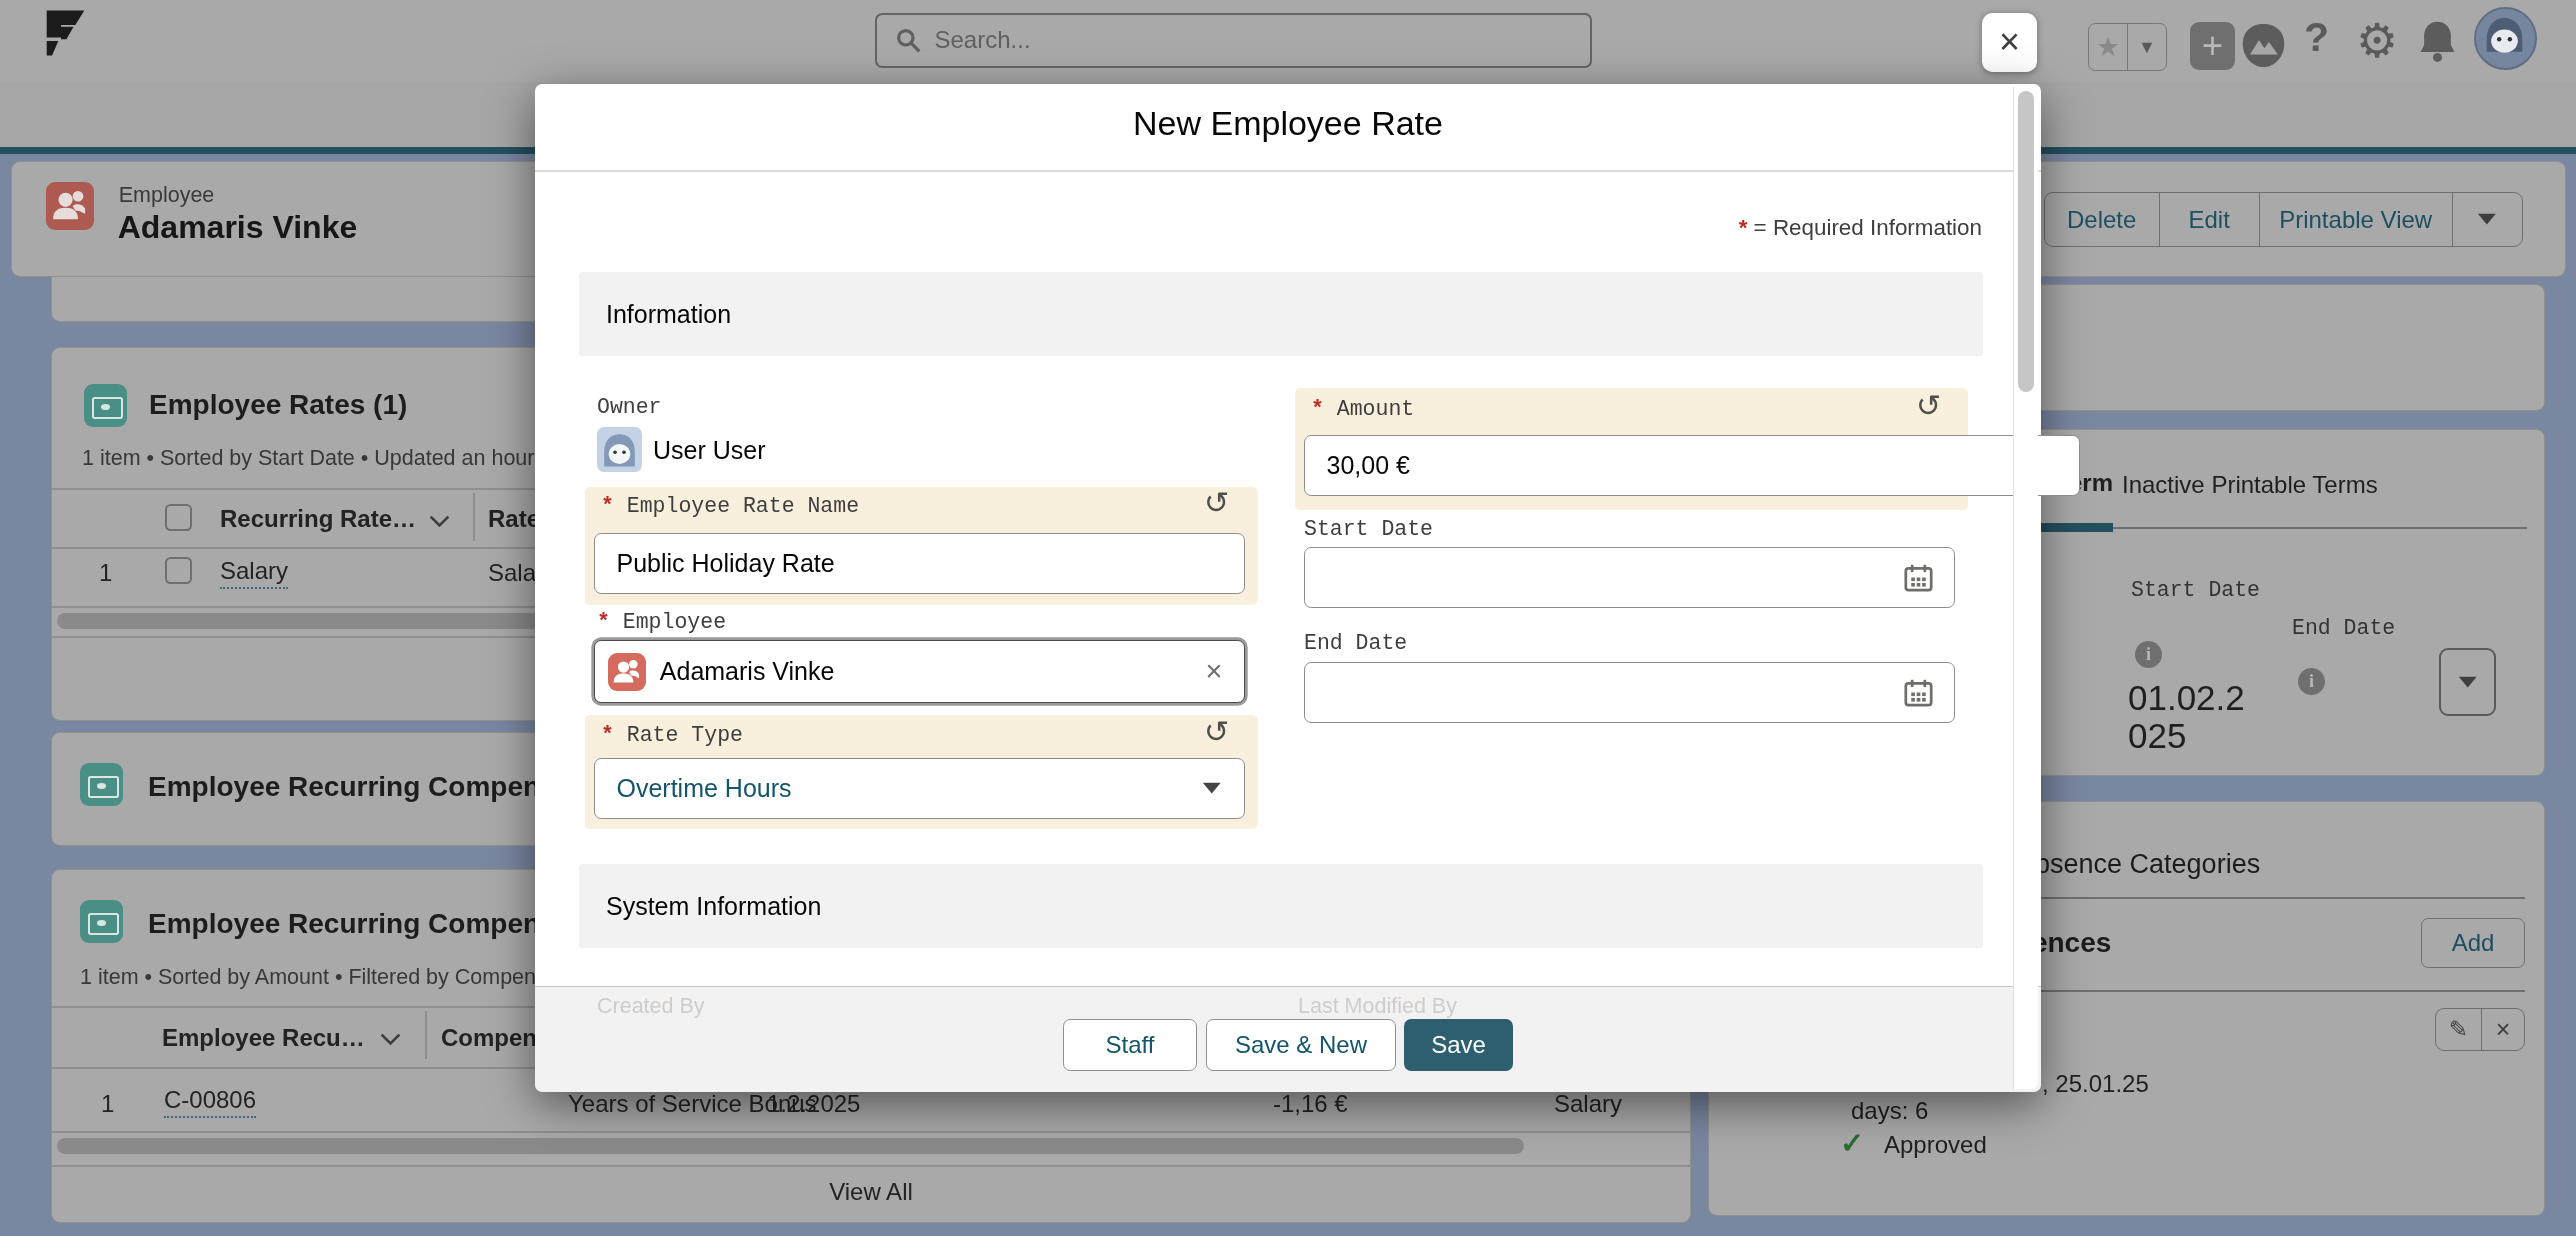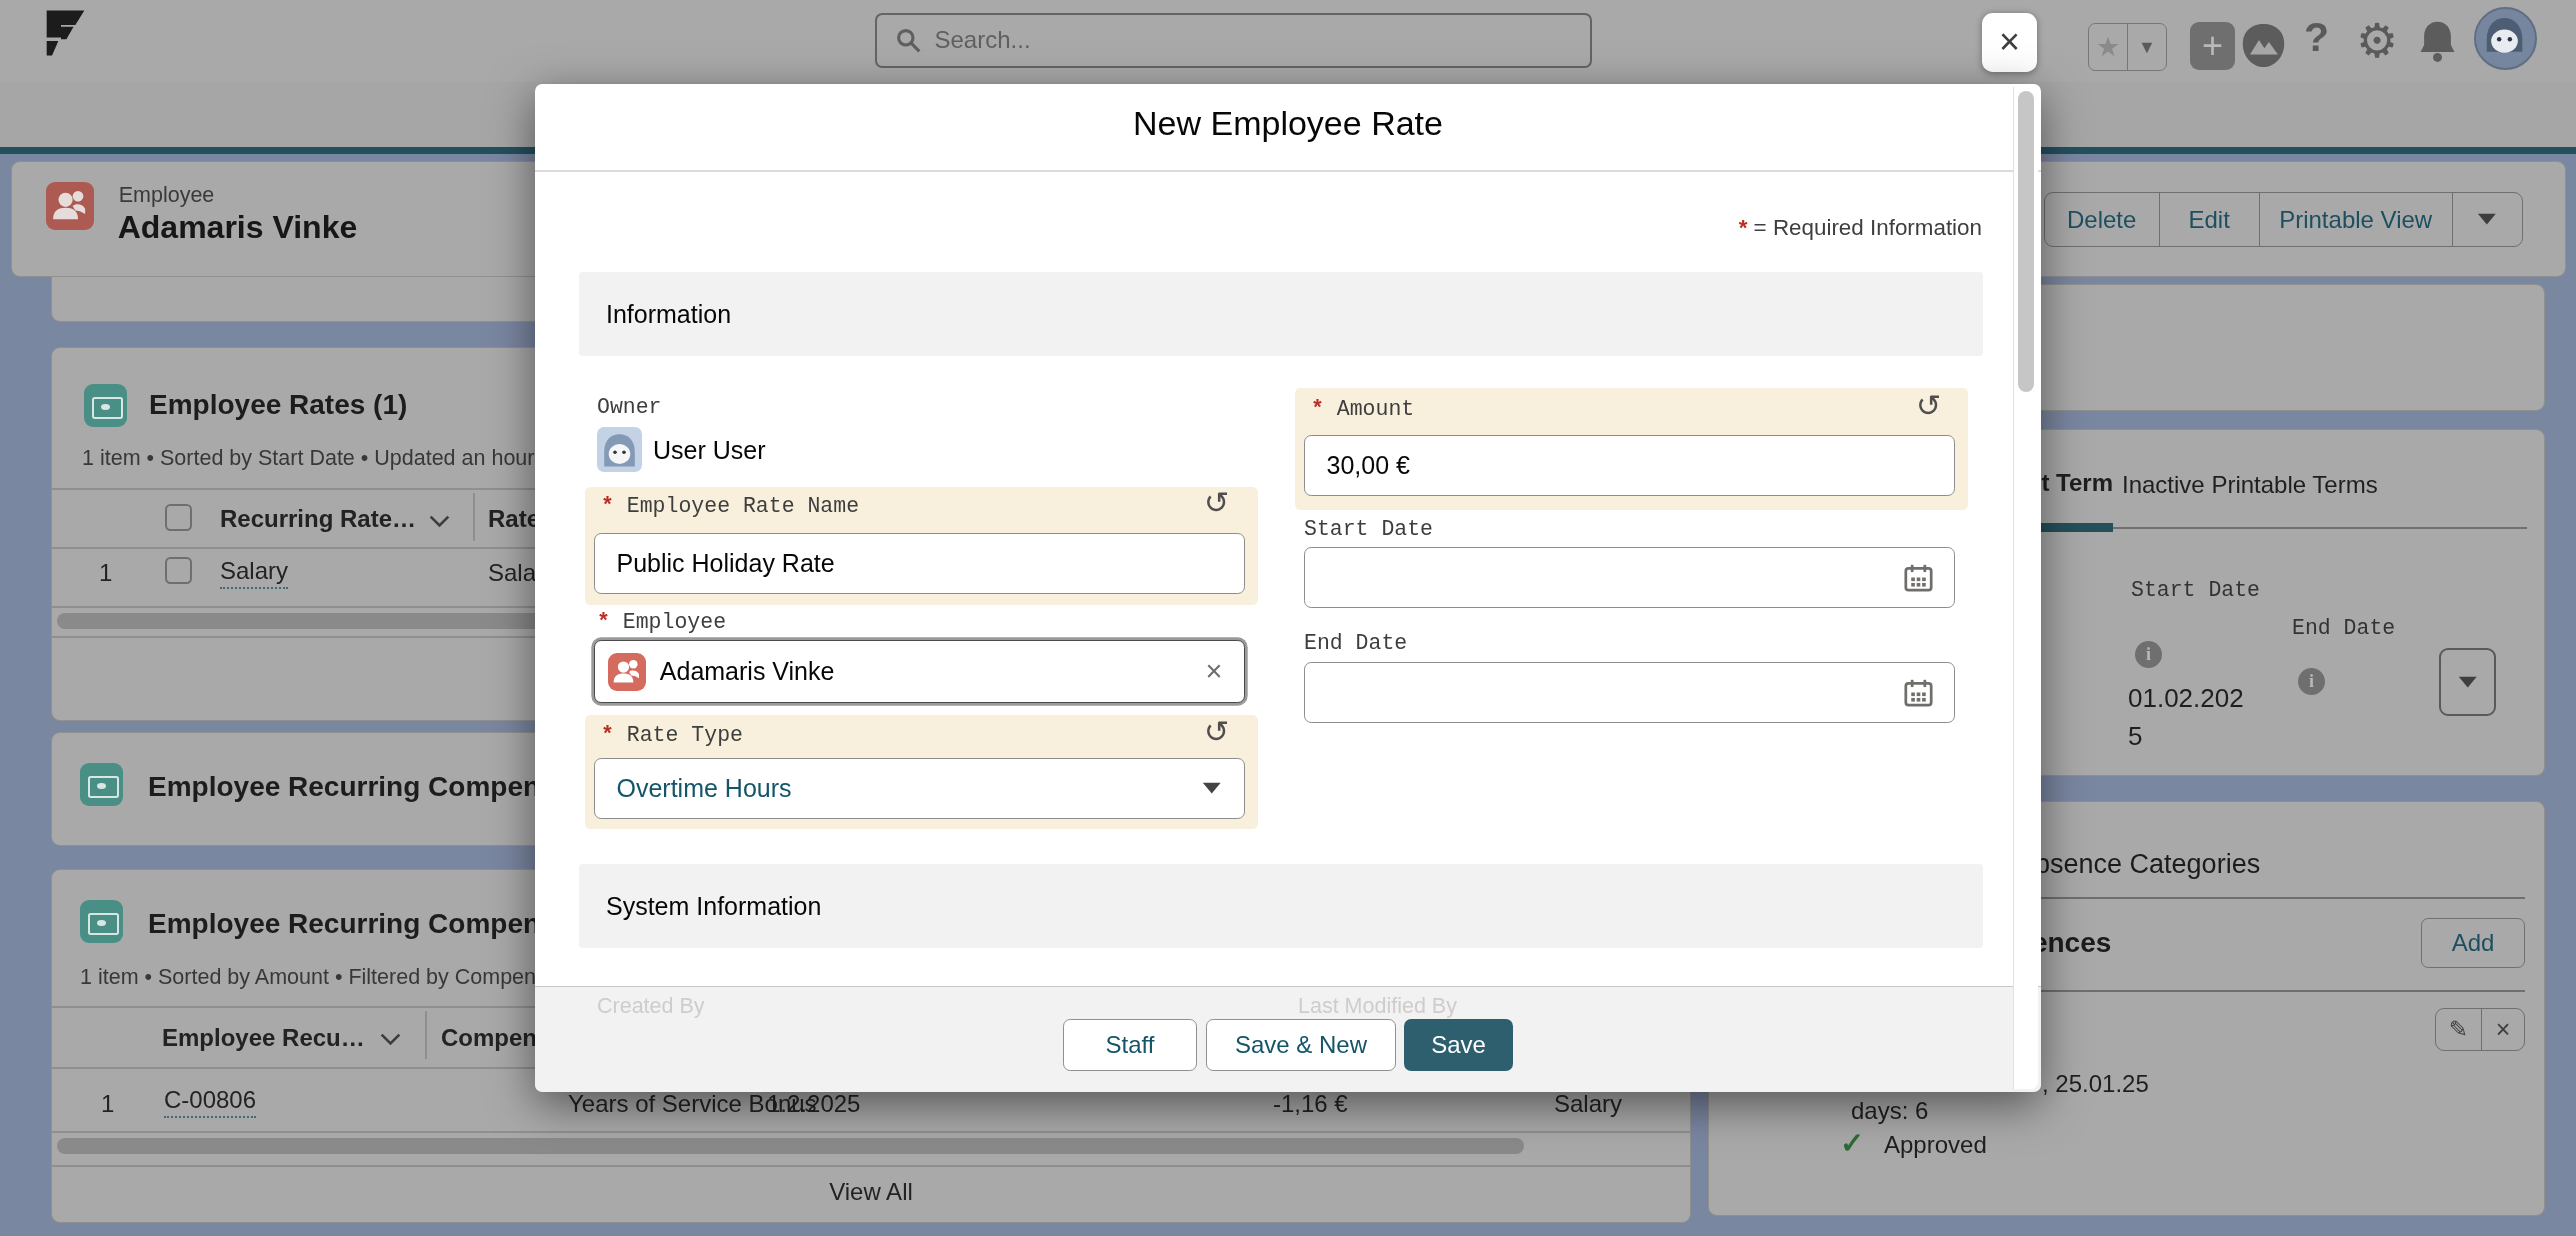--- a/index.html
+++ b/index.html
@@ -263,21 +263,21 @@
     <div class="abs td dim-link" style="left:0; top:308px; width:1638px; text-align:center;">View All</div>
   </div>
 
   <div class="abs card" style="left:1708px; top:429px; width:837px; height:347px;">
     <div class="abs" style="left:161px; top:39px; width:243px; text-align:right; font-size:24px; font-weight:bold; color:#1f1f1f; white-space:nowrap; overflow:hidden;">Employment Term</div>
     <div class="abs" style="left:413px; top:41px; font-size:24px; color:#1f1f1f; white-space:nowrap;">Inactive Printable Terms</div>
     <div class="abs hline" style="left:0; top:97px; width:818px; background:#6f6f6f;"></div>
     <div class="abs" style="left:170px; top:93px; width:234px; height:9px; background:#24505e;"></div>
     <div class="abs f-label" style="left:422px; top:148px; color:#333;">Start Date</div>
     <div class="abs info-i" style="left:426px; top:211px;">i</div>
-    <div class="abs" style="left:419px; top:249px; width:125px; font-size:26px; color:#1f1f1f; line-height:38px; word-break:break-all;">01.02.2025</div>
+    <div class="abs" style="left:419px; top:249px; width:125px; font-size:35px; color:#1f1f1f; line-height:38px; word-break:break-all;">01.02.2025</div>
     <div class="abs f-label" style="left:583px; top:186px; color:#333;">End Date</div>
     <div class="abs info-i" style="left:589px; top:238px;">i</div>
     <div class="abs" style="left:730px; top:218px; width:57px; height:68px; border:2.7px solid #5a5a5a; border-radius:9px; display:flex; align-items:center; justify-content:center;">
       <svg width="21.5" height="14.3" viewBox="0 0 24 16">
           <polygon points="2,2 22,2 12,14" fill="#3f3f3f"></polygon>
         </svg>
     </div>
   </div>
 
   <div class="abs card" style="left:1708px; top:801px; width:837px; height:415px;">
@@ -362,21 +362,21 @@
           </svg>
       </span>
     </div>
 
     <div class="abs hl" style="left:760px; top:304px; width:673px; height:122px;"></div>
     <div class="abs f-label" style="left:776px; top:313px;">
       <span class="req-star">*</span>
       <span>Amount</span>
     </div>
     <div class="abs undo" style="left:1381px; top:304px;">↺</div>
-    <div class="abs f-input" style="left:769px; top:351px; width:651px;">
+    <div class="abs f-input" style="left:769px; top:351px; width:776px;">
       <span>30,00 €</span>
     </div>
 
     <div class="abs f-label" style="left:769px; top:433px;">Start Date</div>
     <div class="abs f-input" style="left:769px; top:463px; width:651px;">
       <span></span>
       <span class="cal" style="margin-left:auto;">
         <svg width="29" height="29" viewBox="0 0 32 32">
             <rect x="2" y="6" width="28" height="24" rx="3" fill="none" stroke="#706e6b" stroke-width="3"></rect>
             <line x1="9" y1="2" x2="9" y2="10" stroke="#706e6b" stroke-width="3"></line>

